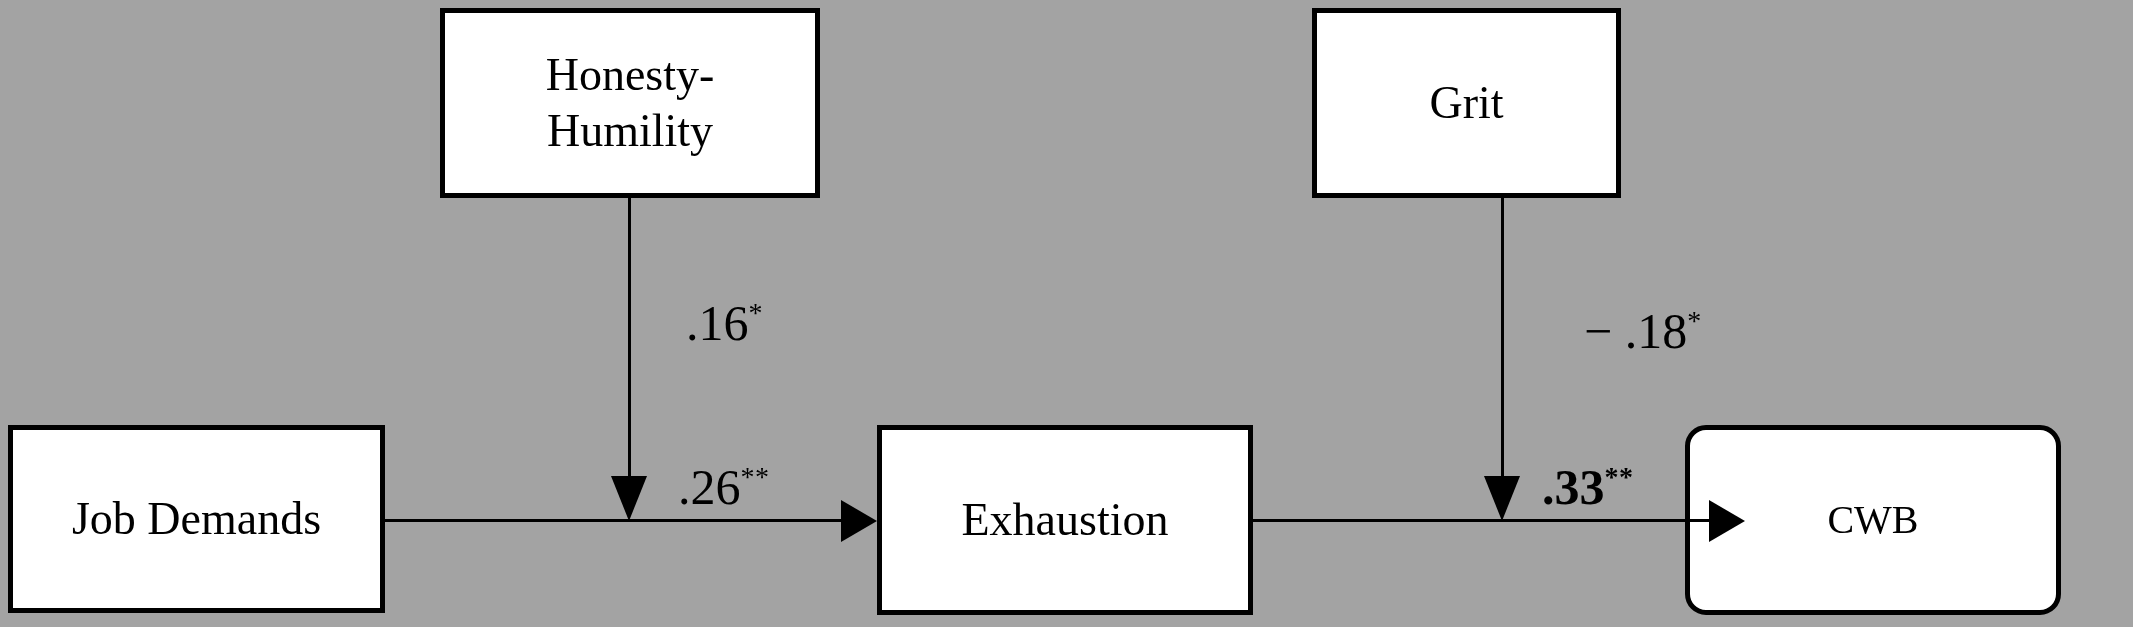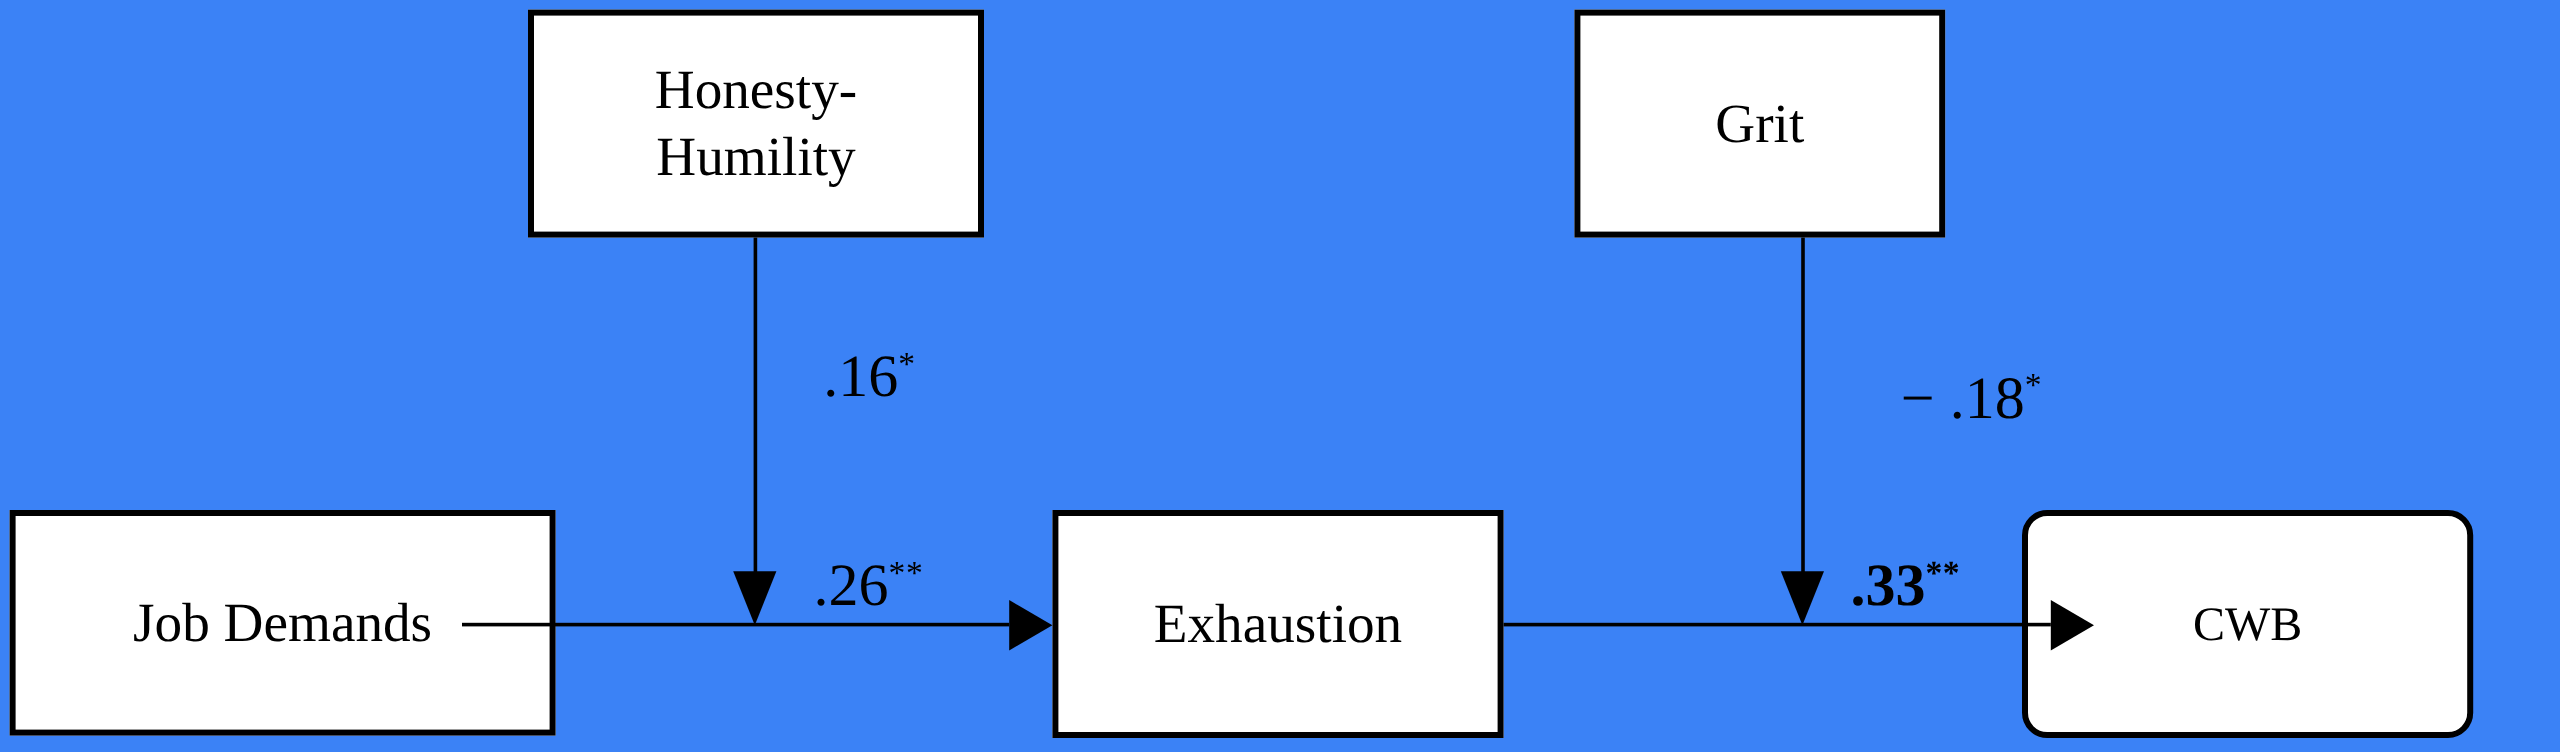--- a/index.html
+++ b/index.html
@@ -5,21 +5,21 @@
 <style>
   html, body {
     margin: 0;
     padding: 0;
     background: #ffffff;
   }
   #canvas {
     position: relative;
     width: 2133px;
     height: 627px;
-    background: #3b82f6;
+    background: #a3a3a3;
     overflow: hidden;
     font-family: "Liberation Serif", "DejaVu Serif", serif;
   }
   .node-box {
     position: absolute;
     box-sizing: border-box;
     border: 5px solid #000000;
     background: #ffffff;
     display: flex;
     align-items: center;
@@ -30,21 +30,21 @@
     font-weight: normal;
   }
   .node-label {
     display: block;
     white-space: pre-line;
     padding: 0 6px;
   }
   
   #box-honesty-humility { left: 440px; top: 8px;   width: 380px; height: 190px; font-size: 46px; }
   #box-grit             { left: 1312px; top: 8px;  width: 309px; height: 190px; font-size: 46px; }
-  #box-job-demands      { left: 8px;   top: 425px; width: 455px; height: 188px; font-size: 46px; }
+  #box-job-demands      { left: 8px;   top: 425px; width: 377px; height: 188px; font-size: 46px; }
   #box-exhaustion       { left: 877px; top: 425px; width: 376px; height: 190px; font-size: 46px; align-items: center; }
   #box-cwb              { left: 1685px; top: 425px; width: 376px; height: 190px; font-size: 40px; border-radius: 21px; }
 
   
   .h-line {
     position: absolute;
     height: 3px;
     background: #000000;
   }
   .v-line {
@@ -81,21 +81,21 @@
     font-size: 0.56em;
     vertical-align: super;
     line-height: 0;
     letter-spacing: 0.02em;
   }
 
   
   #coef-jd-exh  { left: 678px;  top: 462px; text-align: center; }
   #coef-exh-cwb { left: 1542px; top: 462px; font-weight: bold; }
   
-  #coef-hh-path   { left: 686px;  top: 288px; text-align: center; }
+  #coef-hh-path   { left: 686px;  top: 298px; text-align: center; }
   #coef-grit-path { left: 1584px; top: 306px; }
 
   
   #line-jd-exh        { left: 385px;  top: 519px; width: 456px; }
   #arrow-jd-exh       { left: 841px;  top: 500px; }
   #line-exh-cwb       { left: 1253px; top: 519px; width: 456px; }
   #arrow-exh-cwb      { left: 1709px; top: 500px; }
   #line-hh-down       { left: 628px;  top: 198px; height: 280px; }
   #arrow-hh-down      { left: 611px;  top: 476px; }
   #line-grit-down     { left: 1501px; top: 198px; height: 280px; }

